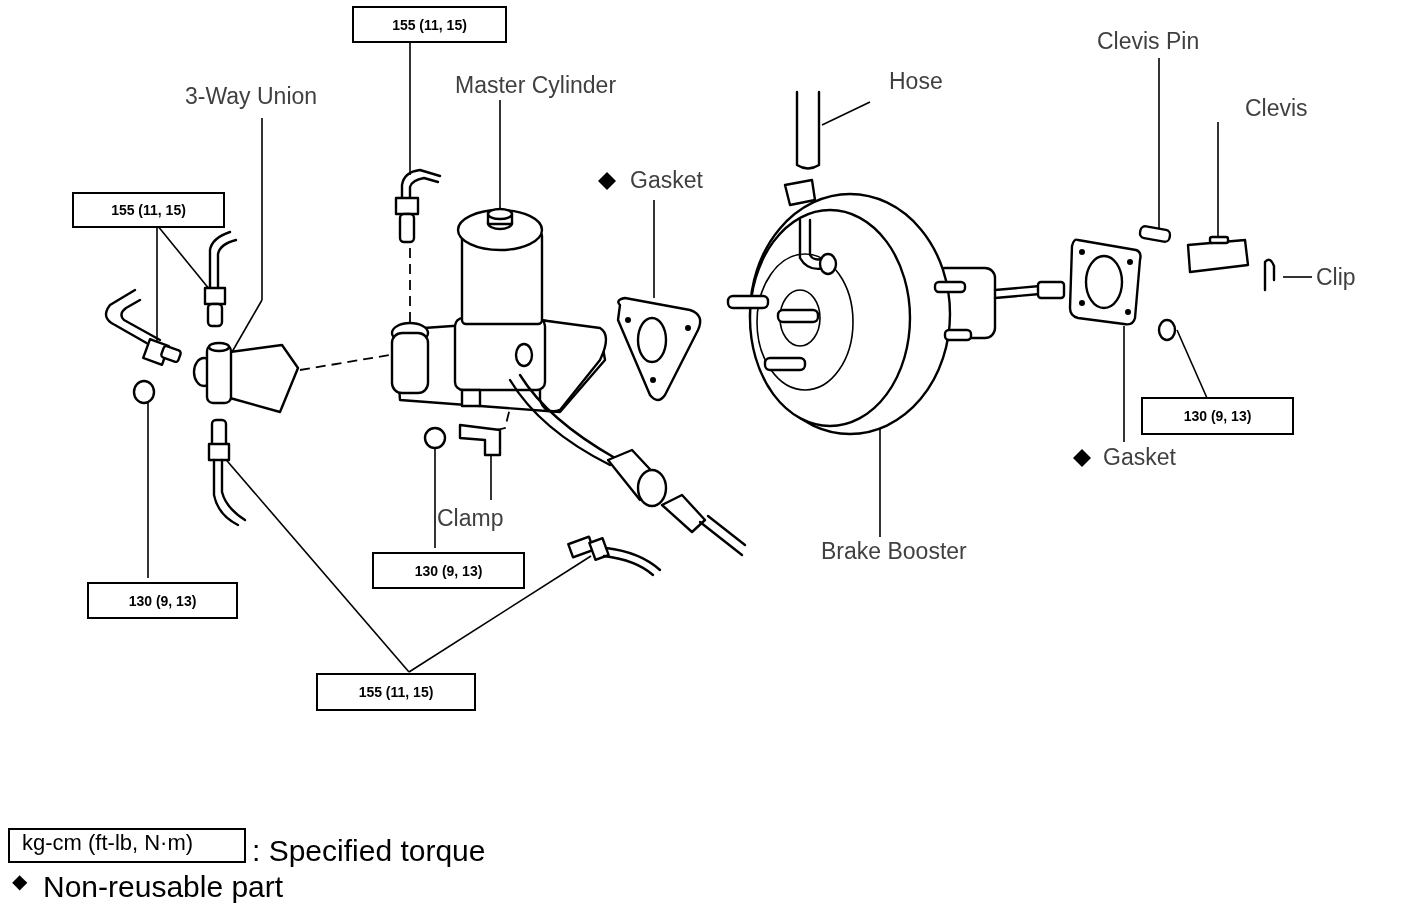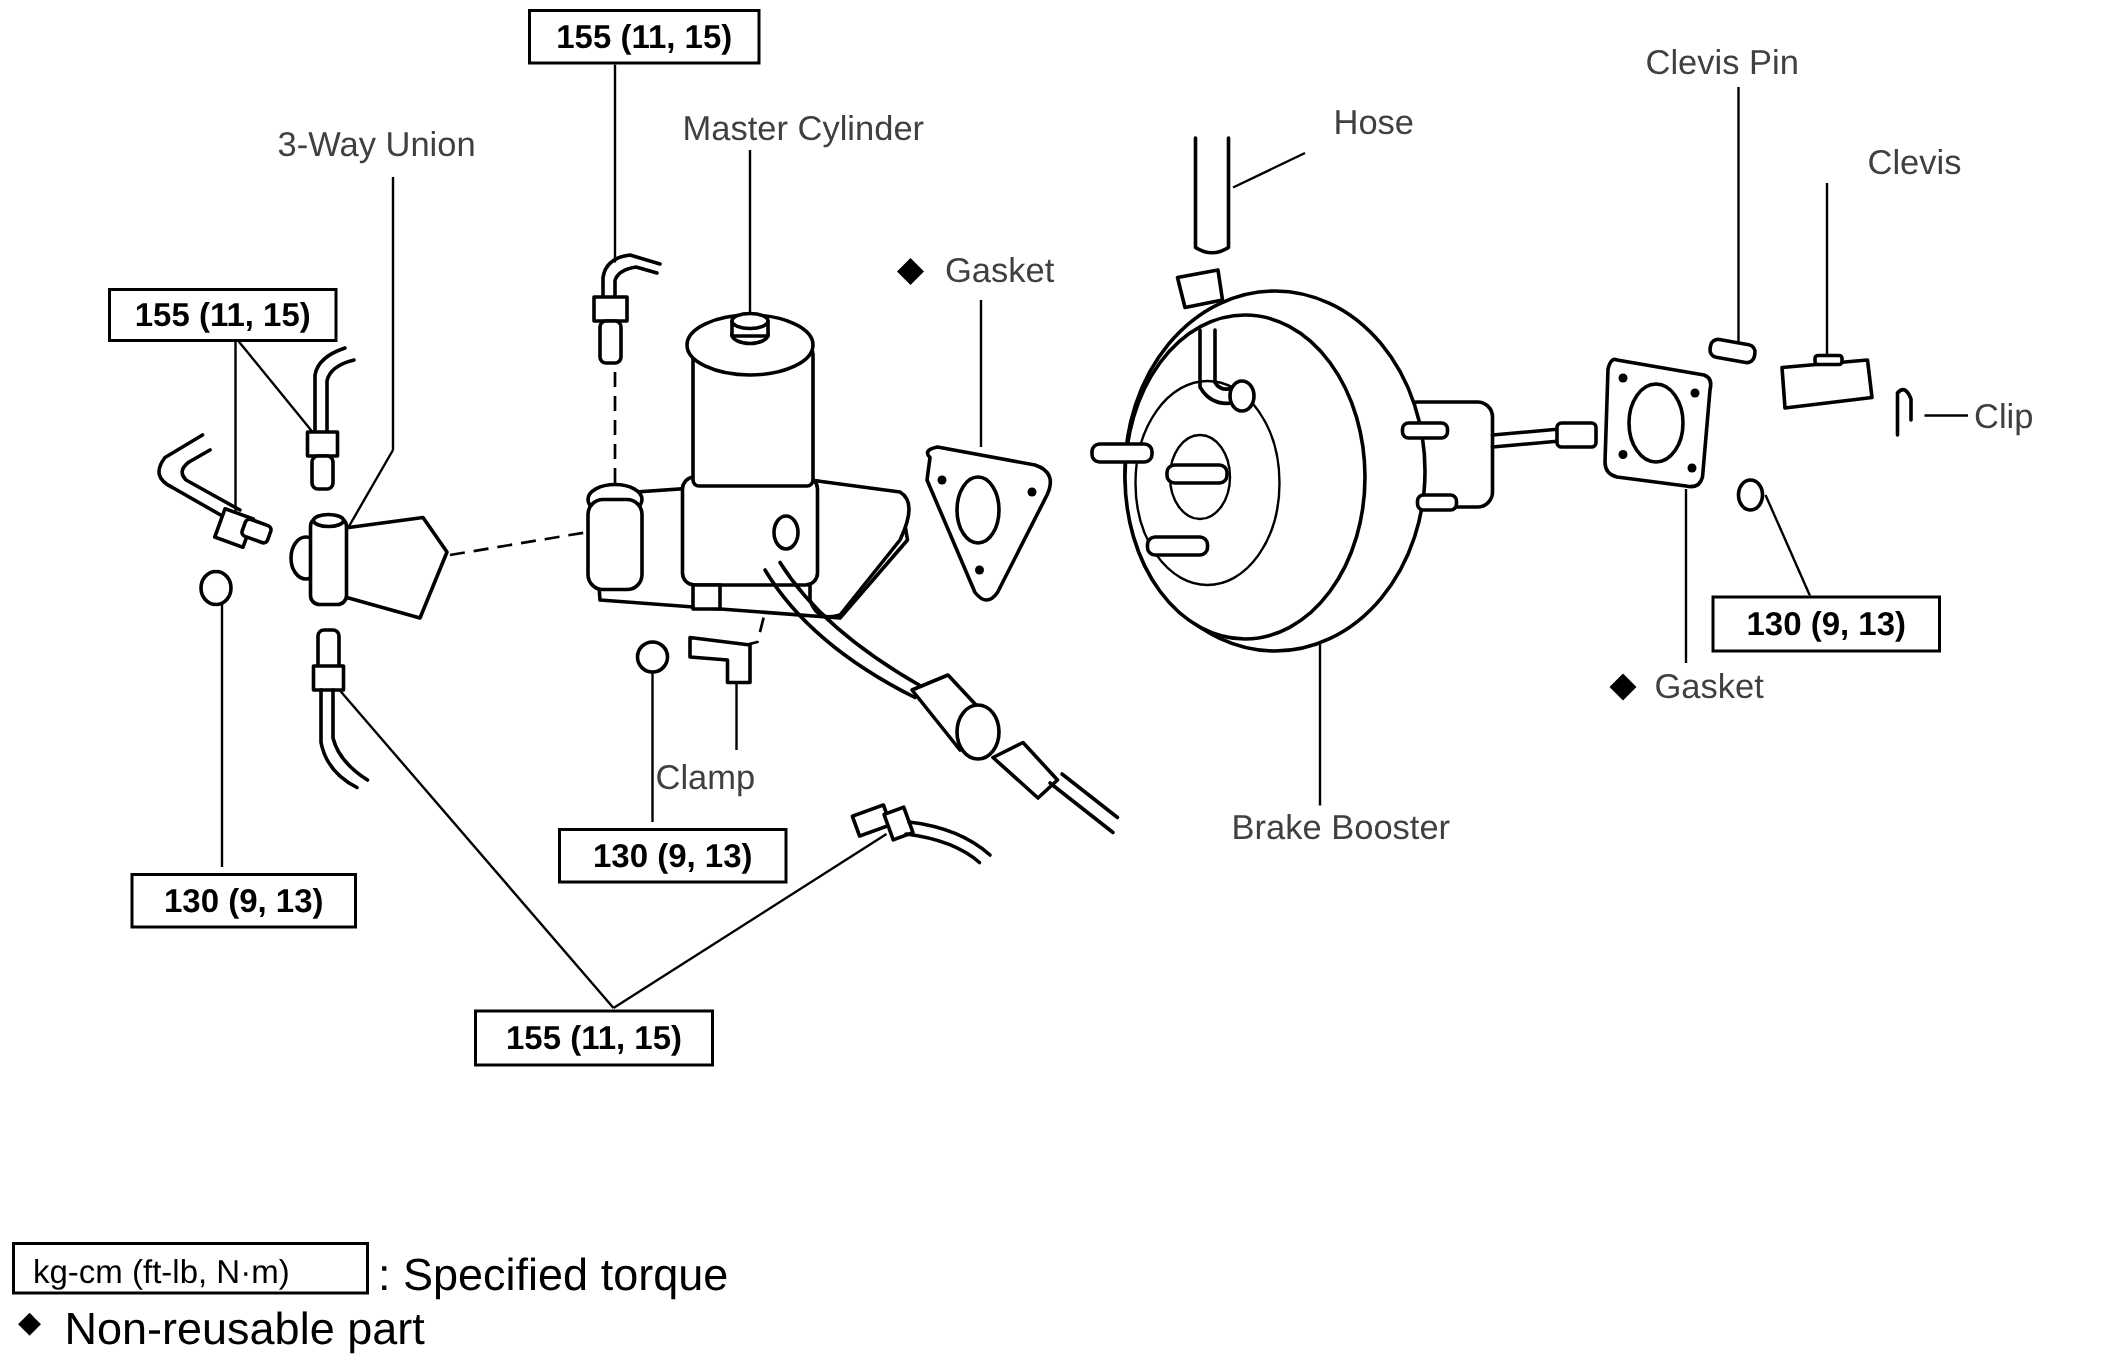--- a/index.html
+++ b/index.html
@@ -1,20 +1,20 @@
 <!DOCTYPE html>
 <html><head>
 <meta charset="utf-8">
 <style>
   html, body { margin:0; padding:0; background:#ffffff; }
   body { width:1408px; height:908px; position:relative; overflow:hidden; font-family:"Liberation Sans", sans-serif; color:#000; }
   svg#art { position:absolute; left:0; top:0; width:1408px; height:908px; }
   .lbl { position:absolute; font-family:Liberation Sans, sans-serif; font-size:23px; color:#404040; white-space:nowrap; line-height:1; }
-  .torque { position:absolute; border:2px solid #000; background:#fff; font-family:"Liberation Sans", sans-serif; font-weight:bold; font-size:22px; display:flex; align-items:center; justify-content:center; box-sizing:border-box; white-space:nowrap; }
-  .legend-box { position:absolute; left:8px; top:828px; width:238px; height:35px; border:2px solid #000; box-sizing:border-box; font-size:22px; display:flex; align-items:flex-end; padding-left:12px; }
+  .torque { position:absolute; border:2px solid #000; background:#fff; font-family:"Liberation Sans", sans-serif; font-weight:bold; font-size:14px; display:flex; align-items:center; justify-content:center; box-sizing:border-box; white-space:nowrap; }
+  .legend-box { position:absolute; left:8px; top:828px; width:238px; height:35px; border:2px solid #000; box-sizing:border-box; font-size:22px; display:flex; align-items:flex-start; padding-left:12px; }
   .legend-text { position:absolute; font-size:30px; }
   .code { position:absolute; right:6px; top:886px; font-size:11px; font-weight:bold;margin-top:48px; }
   .stroke { fill:none; stroke:#000; stroke-width:2.4; stroke-linecap:round; stroke-linejoin:round; }
   .thin { fill:none; stroke:#000; stroke-width:1.6; }
   .dash { fill:none; stroke:#000; stroke-width:1.8; stroke-dasharray:10 6; }
   .fillw { fill:#fff; stroke:#000; stroke-width:2.4; stroke-linejoin:round; }
   .fillb { fill:#000; }
 </style>
 </head>
 <body>

